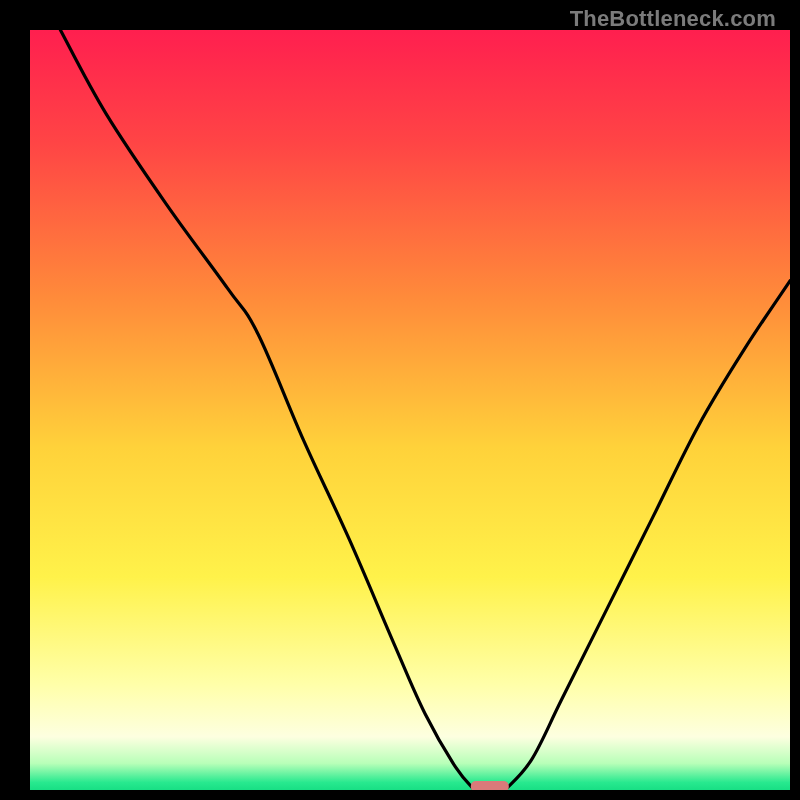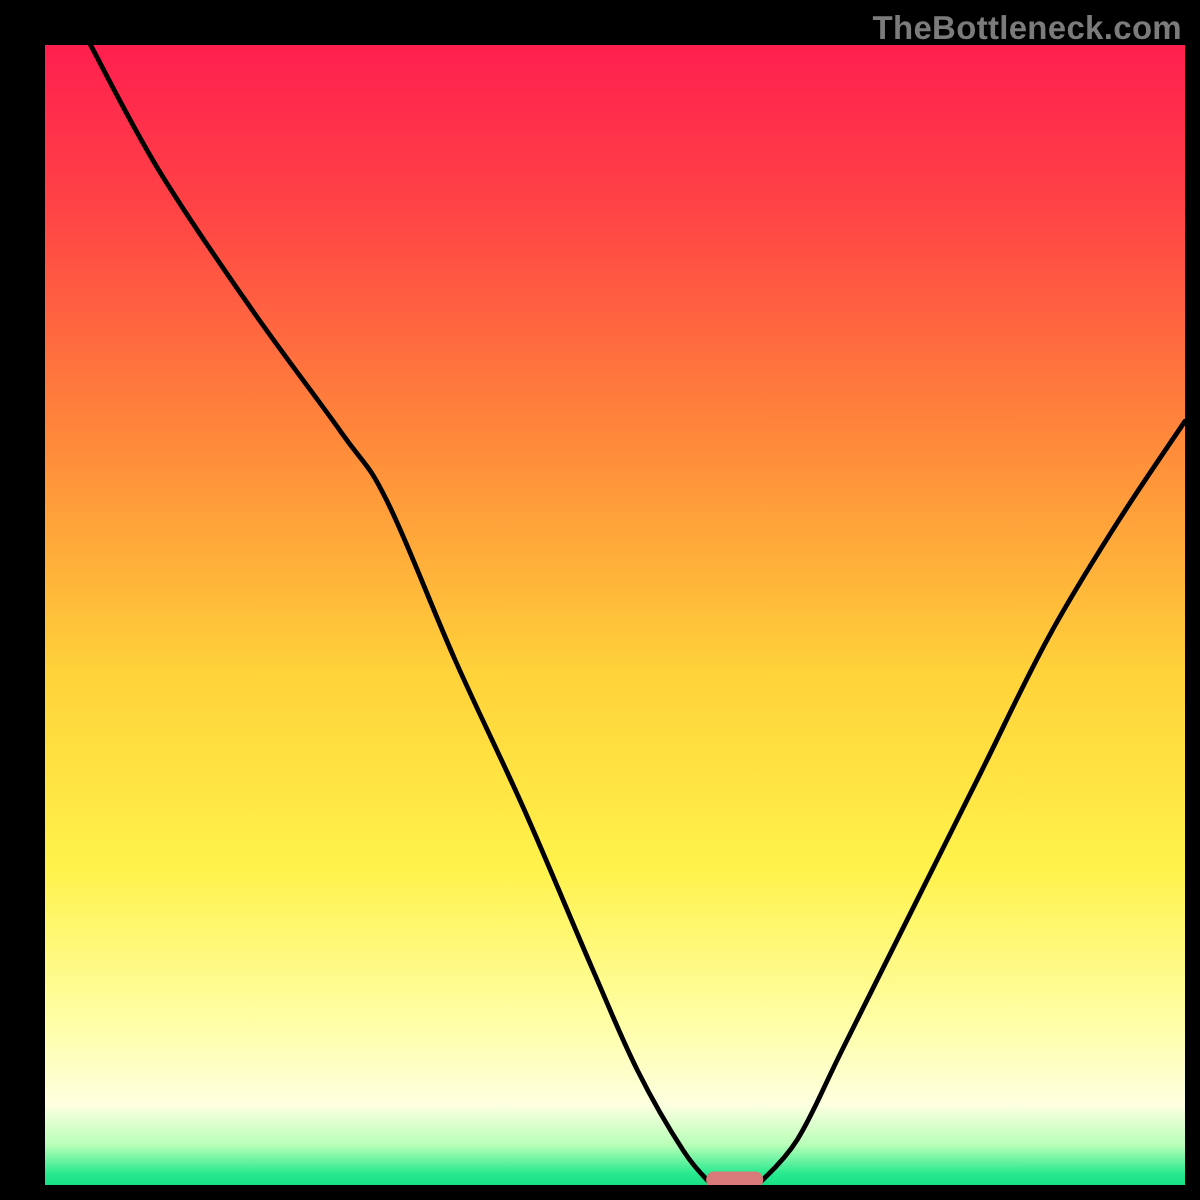--- a/index.html
+++ b/index.html
@@ -14,21 +14,21 @@
     position: absolute;
     left: 0;
     top: 0;
     width: 800px;
     height: 800px;
     background: #000;
   }
   .watermark {
     position: absolute;
     top: 6px;
-    right: 12px;
+    right: 24px;
     font-family: Arial, Helvetica, sans-serif;
     font-size: 22px;
     font-weight: 600;
     color: #7b7b7b;
     letter-spacing: 0.2px;
   }
   svg {
     position: absolute;
     left: 0;
     top: 0;

